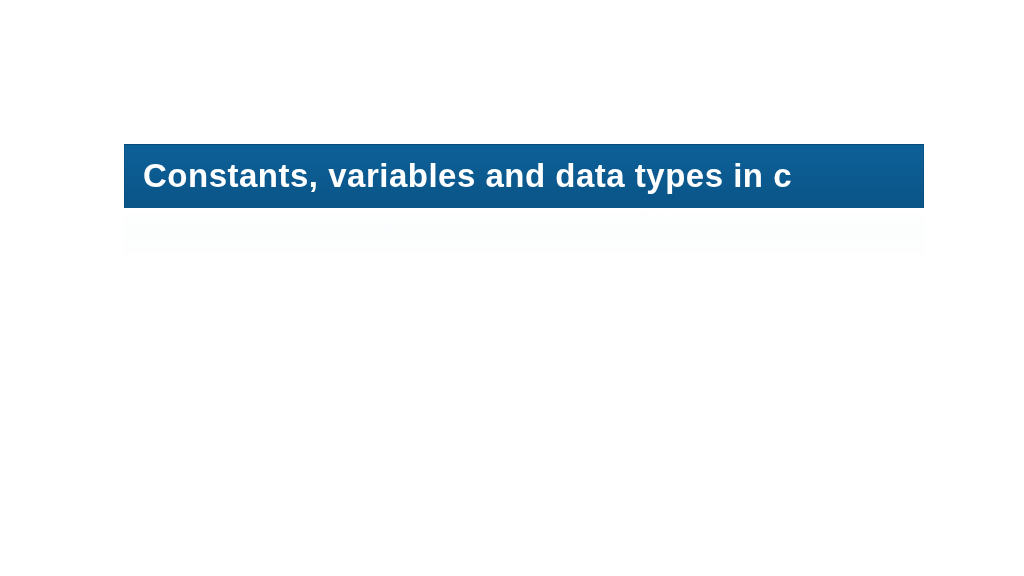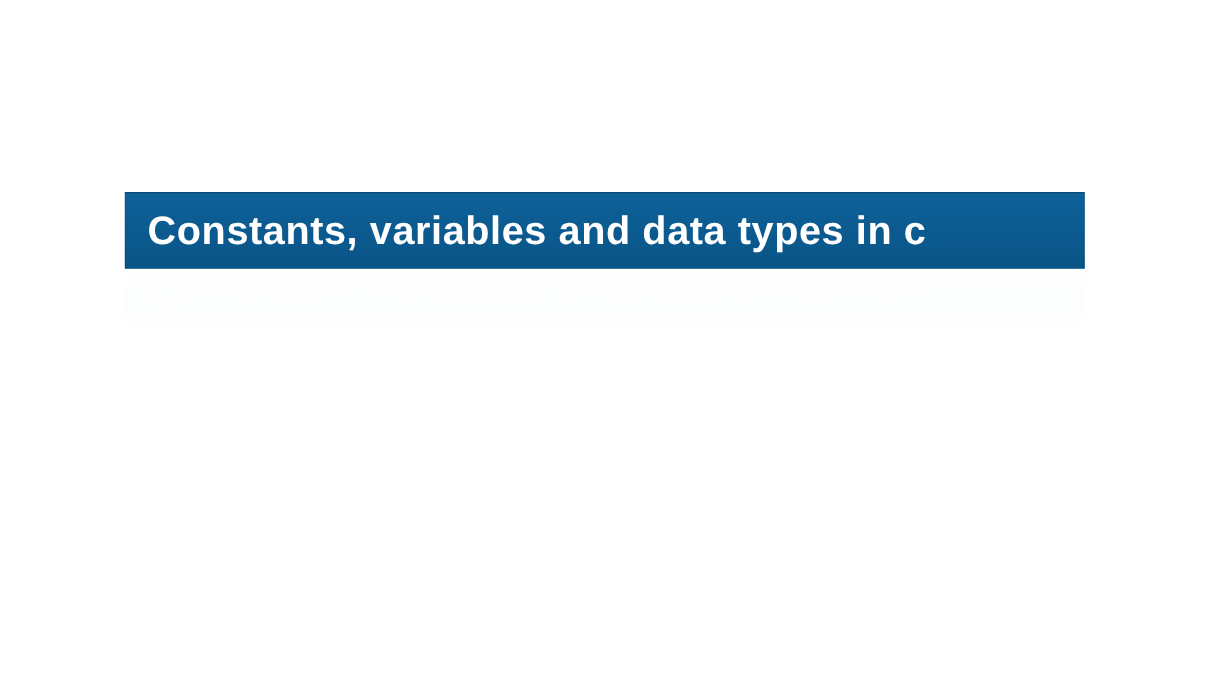--- a/index.html
+++ b/index.html
@@ -10,23 +10,22 @@
     body {
       width: 1024px;
       height: 576px;
       background: #ffffff;
       position: relative;
       font-family: Arial, Helvetica, sans-serif;
     }
     .title-container {
       position: absolute;
       top: 144px;
-      left: 104px;
+      left: 124px;
       width: 800px;
-      margin-top: 16px;
     }
     .title-banner {
       background: #0b5a8e;
       background: linear-gradient(to bottom, #0d6199, #0a5487);
       color: #ffffff;
       font-size: 33px;
       font-weight: 900;
       padding: 12px 18px;
       text-align: left;
       letter-spacing: 0.5px;

